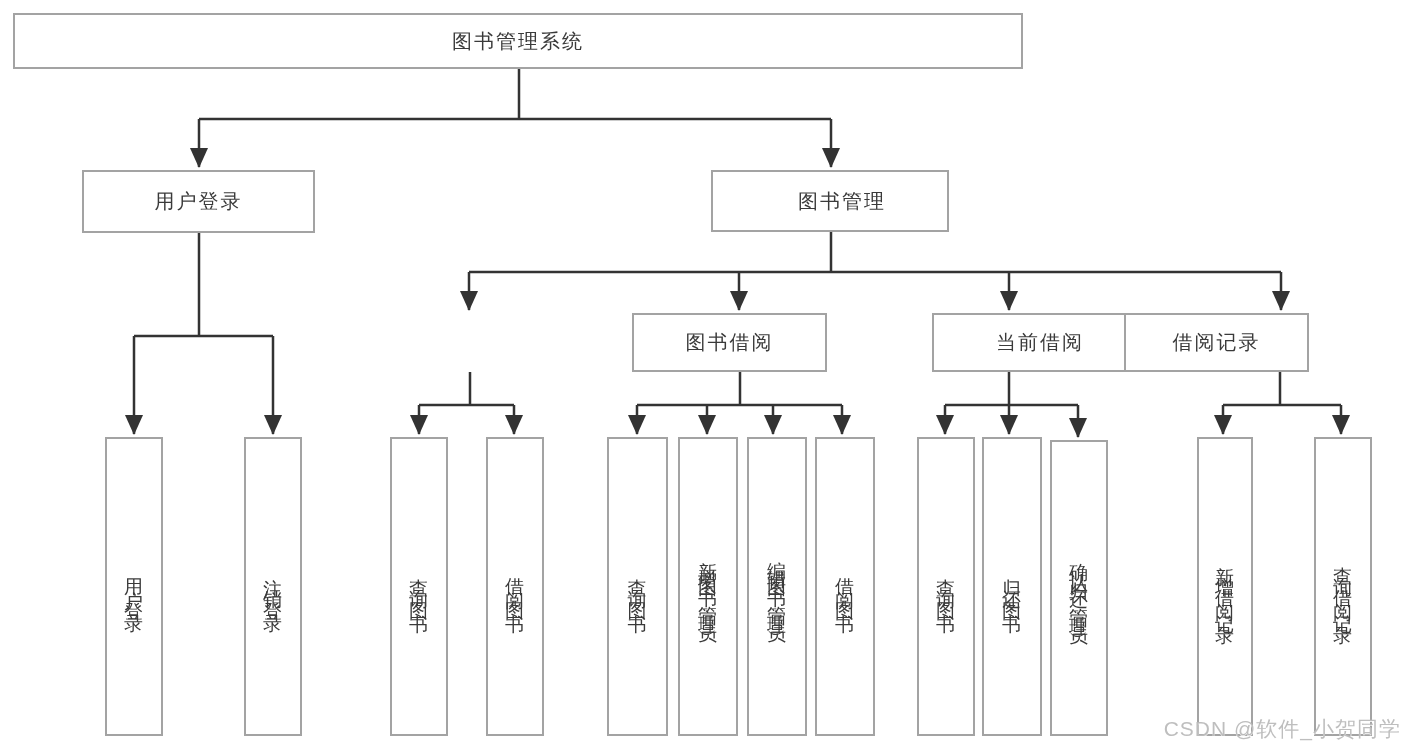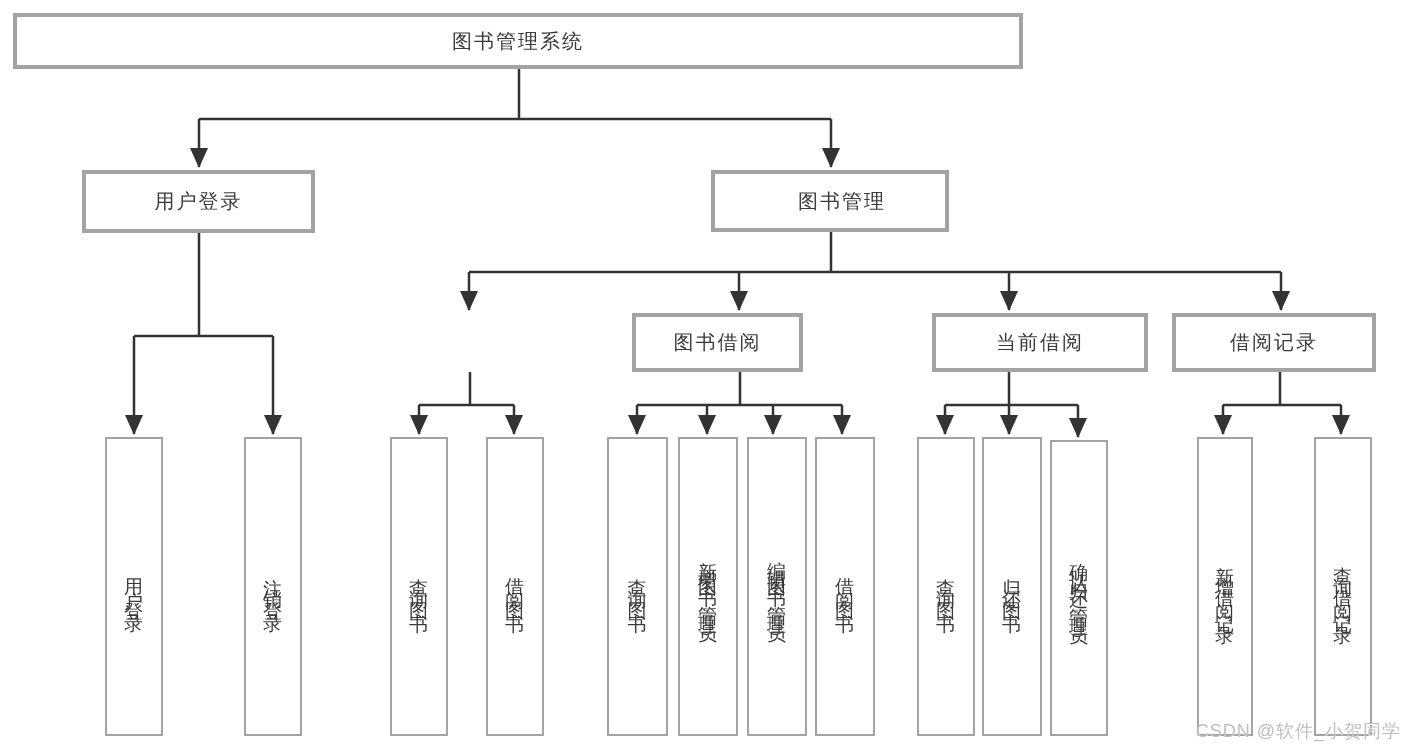--- a/index.html
+++ b/index.html
@@ -8,41 +8,41 @@
     width:1405px;height:747px;
     background:#ffffff;
     font-family:"Liberation Sans", sans-serif;
     color:#3a3a3a;
     overflow:hidden;
   }
   .connectors{position:absolute;left:0;top:0;width:1405px;height:747px;}
   .box{
     position:absolute;
     background:#ffffff;
-    border:4px solid #a3a3a3;
+    border:2px solid #a3a3a3;
     box-sizing:border-box;
     display:flex;align-items:center;justify-content:center;
     font-size:20px;
     letter-spacing:2px;
     white-space:nowrap;
   }
   .vbox{
     border-width:2px;
     writing-mode:vertical-rl;
     text-orientation:mixed;
     font-size:19px;
     letter-spacing:12px;
     white-space:normal;
     line-height:1;
     padding:4px 0;
   }
   .watermark{
     position:absolute;
     right:4px;bottom:4px;
-    font-size:18px;
+    font-size:21px;
     color:rgba(187,187,187,0.95);
     text-shadow:0 1px 0 rgba(255,255,255,0.8);
     letter-spacing:1px;
     z-index:10;
     pointer-events:none;
   }
 </style>
 </head>
 <body>
 
@@ -89,23 +89,23 @@
       <line x1="1223" y1="405" x2="1223" y2="434" marker-end="url(#arrow)"></line>
       <line x1="1341" y1="405" x2="1341" y2="434" marker-end="url(#arrow)"></line>
     </g>
   </svg>
 
   <div class="box" style="left:13px;top:13px;width:1010px;height:56px;">图书管理系统</div>
 
   <div class="box" style="left:82px;top:170px;width:233px;height:63px;">用户登录</div>
   <div class="box" style="left:711px;top:170px;width:238px;height:62px;padding-left:24px;">图书管理</div>
 
-  <div class="box" style="left:632px;top:313px;width:171px;height:59px;">图书借阅</div>
+  <div class="box" style="left:632px;top:313px;width:195px;height:59px;">图书借阅</div>
   <div class="box" style="left:903px;top:313px;width:216px;height:59px;margin-left:29px;">当前借阅</div>
-  <div class="box" style="left:1172px;top:313px;width:204px;height:59px;">借阅记录</div>
+  <div class="box" style="left:1124px;top:313px;width:185px;height:59px;">借阅记录</div>
 
   <div class="box vbox" style="left:105px;top:437px;width:58px;height:299px;">用户登录</div>
   <div class="box vbox" style="left:244px;top:437px;width:58px;height:299px;">注销登录</div>
 
   <div class="box vbox" style="left:390px;top:437px;width:58px;height:299px;">查询图书</div>
   <div class="box vbox" style="left:486px;top:437px;width:58px;height:299px;">借阅图书</div>
 
   <div class="box vbox" style="left:607px;top:437px;width:61px;height:299px;">查询图书</div>
   <div class="box vbox" style="left:678px;top:437px;width:60px;height:299px;letter-spacing:9px;">新增图书（管理员）</div>
   <div class="box vbox" style="left:747px;top:437px;width:60px;height:299px;letter-spacing:9px;">编辑图书（管理员）</div>

